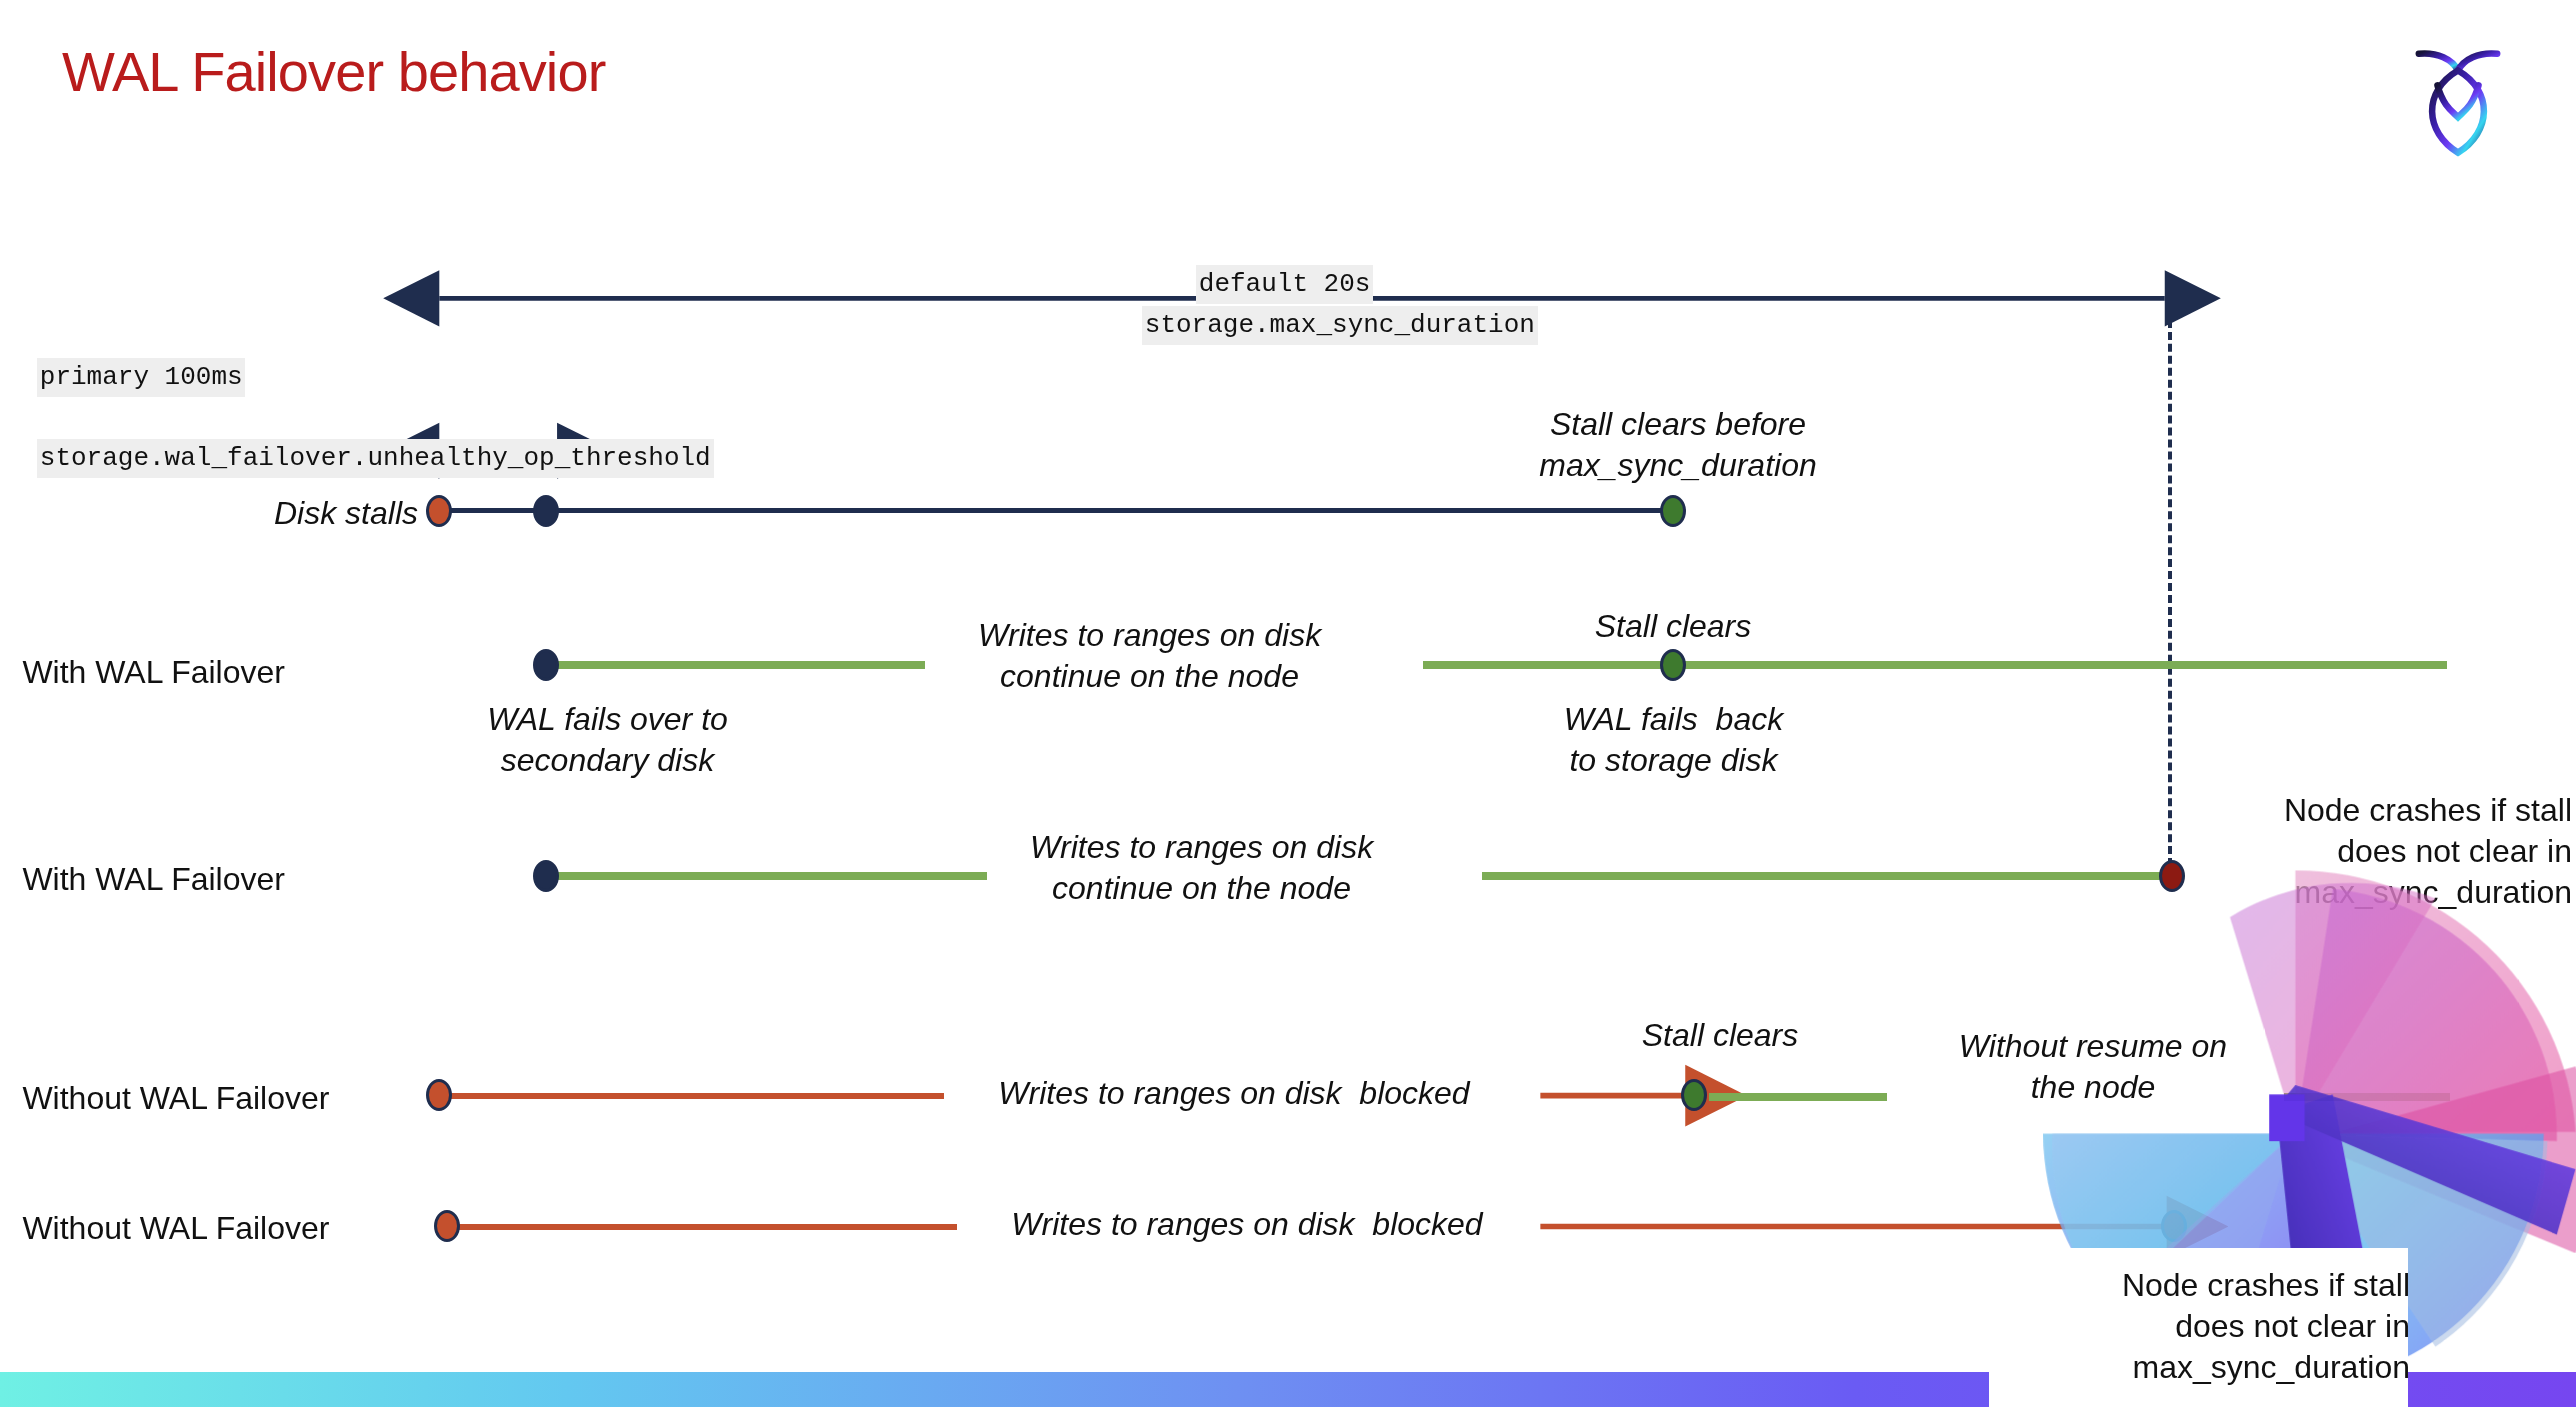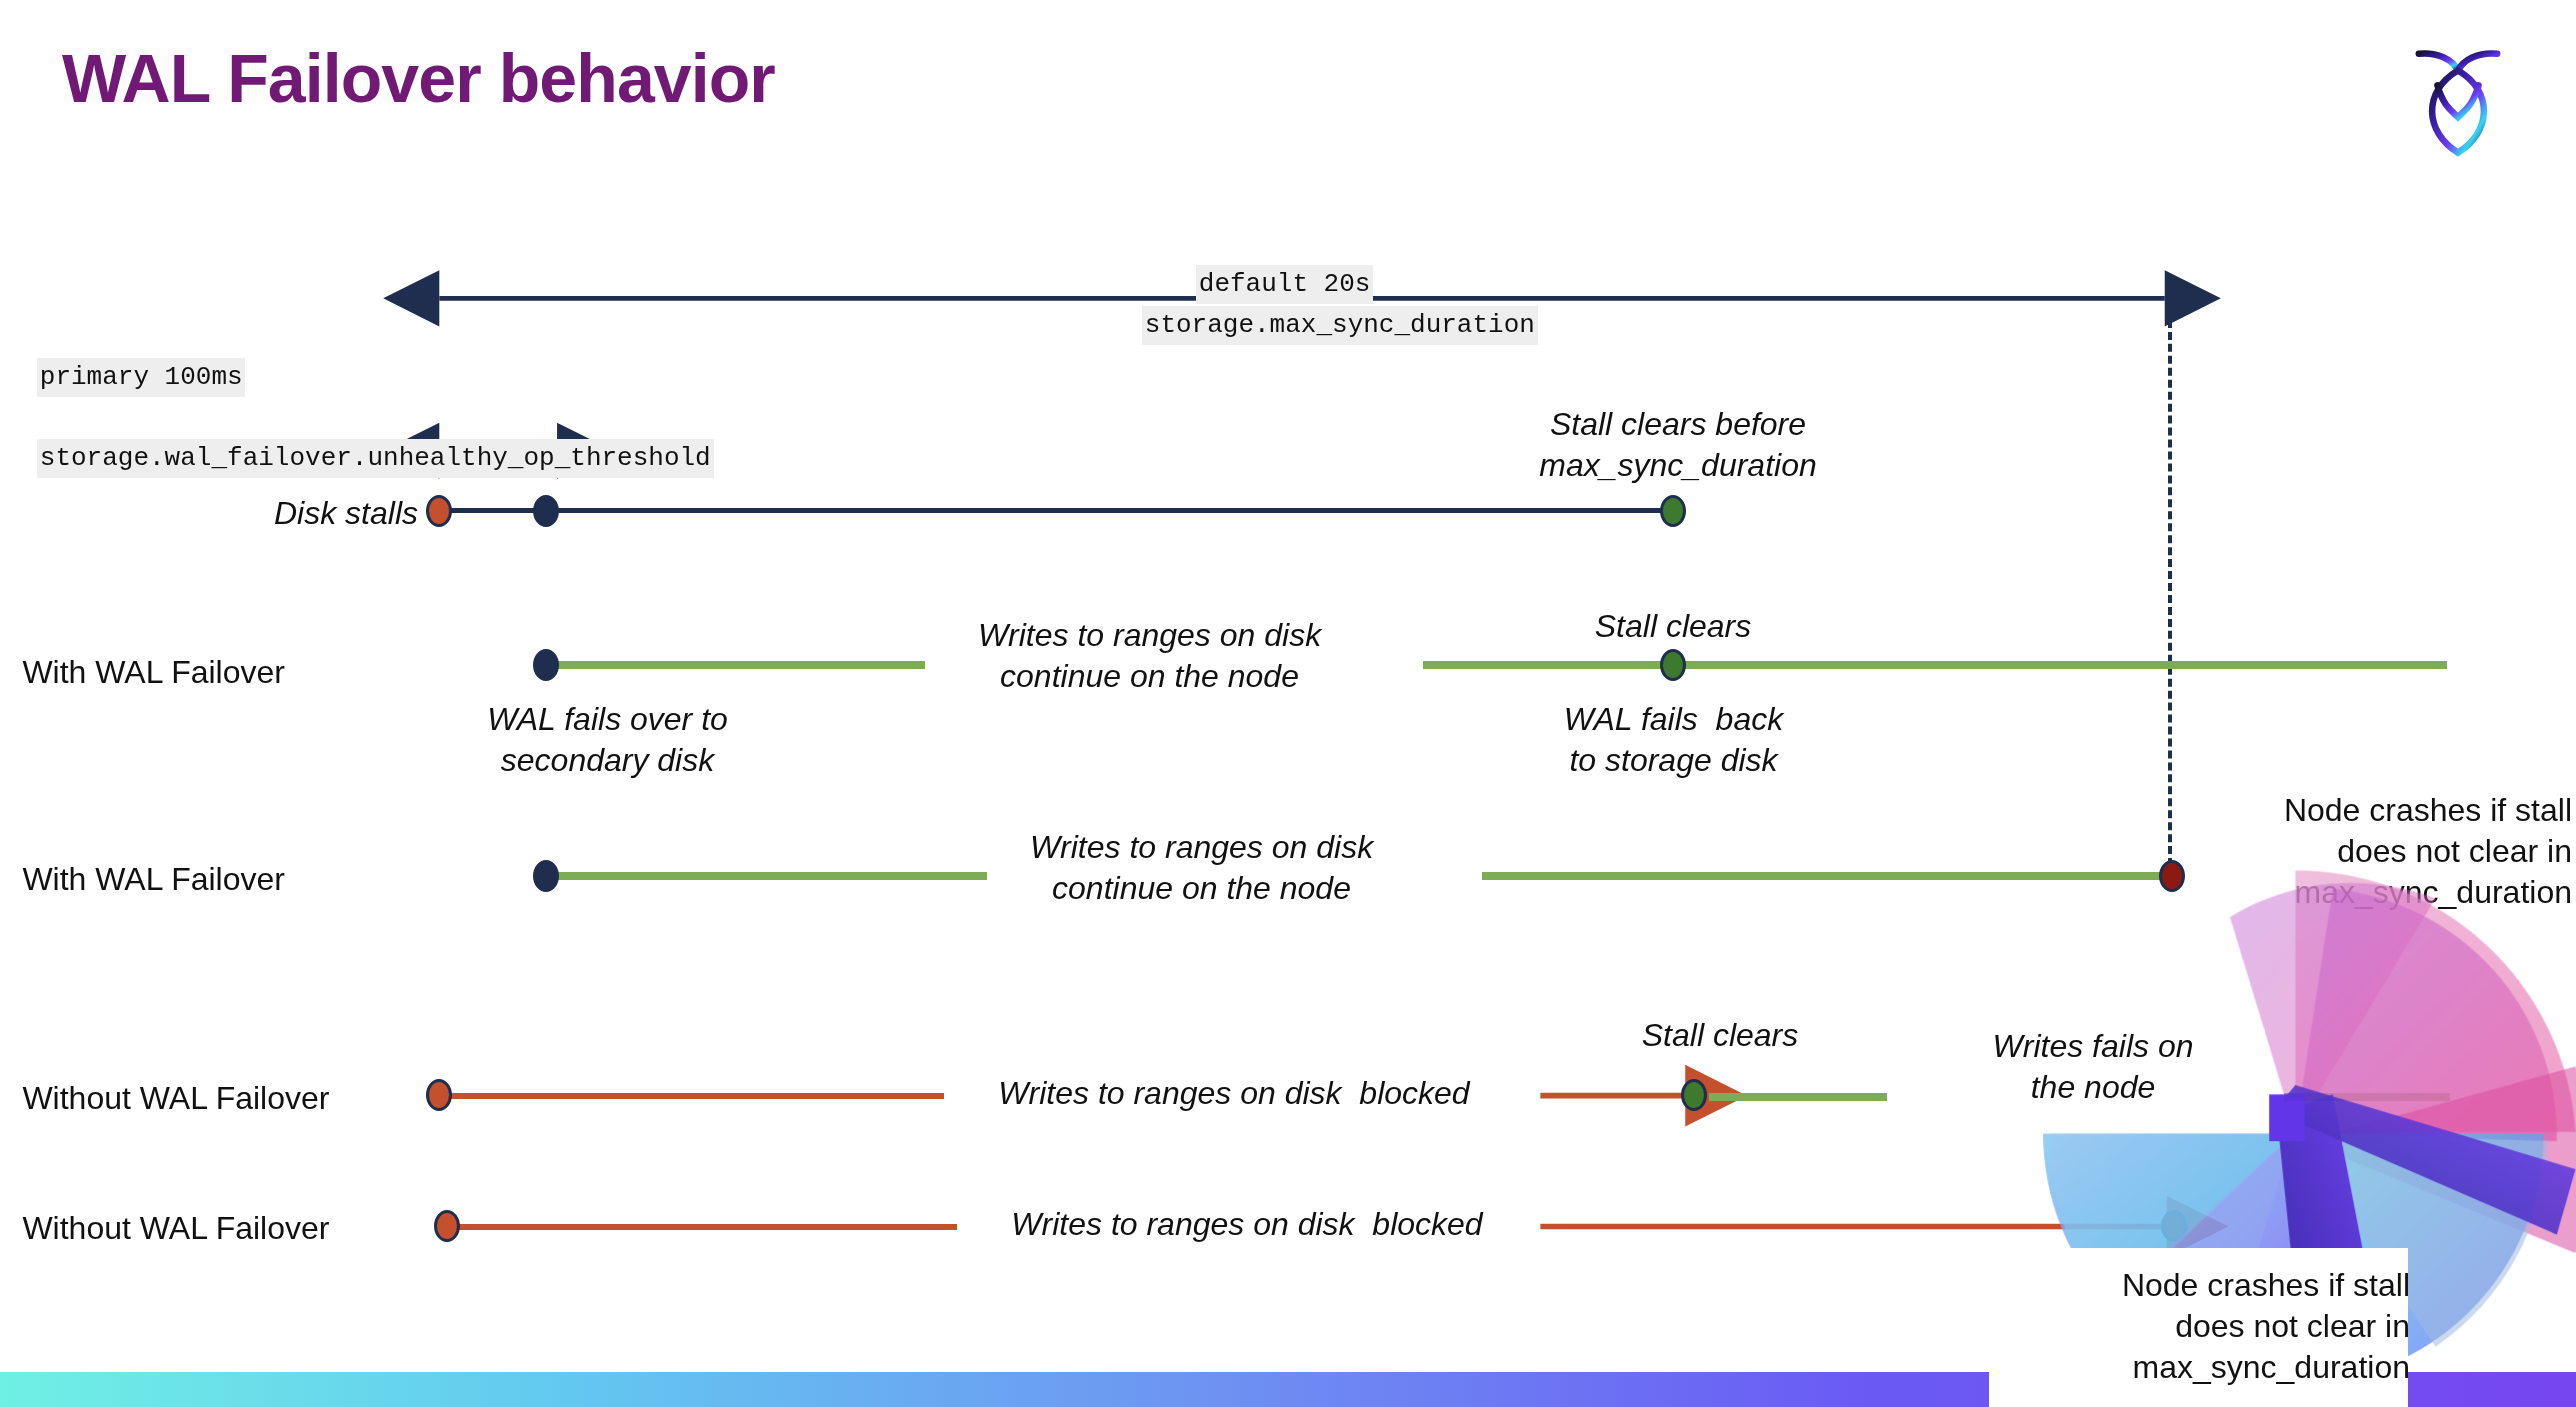--- a/index.html
+++ b/index.html
@@ -2,22 +2,22 @@
 <html style="font-size:15px"><head>
 <meta charset="utf-8">
 <style>
   html,body{margin:0;padding:0;background:#ffffff;}
   body{width:2576px;height:1408px;position:relative;overflow:hidden;
        font-family:"Liberation Sans","DejaVu Sans",sans-serif;color:#000;}
 
   .slide{position:absolute;inset:0;background:#fff;overflow:hidden;}
 
   
-  .title{position:absolute;left:62px;top:43px;font-size:68px;font-weight:bold;
-         letter-spacing:-0.9px;line-height:1.05;color:#701a75;white-space:nowrap;}
+  .title{position:absolute;left:62px;top:43px;font-size:56px;font-weight:normal;
+         letter-spacing:-0.9px;line-height:1.05;color:#b91c1c;white-space:nowrap;}
 
   
   .logo{position:absolute;left:2402px;top:33px;width:112px;height:131px;}
 
   
   .fan{position:absolute;right:0;bottom:24px;width:580px;height:523px;pointer-events:none;}
   .bottombar{position:absolute;left:0;bottom:0;width:100%;height:36px;
              background:linear-gradient(90deg,#6FF0E4 0%,#63C8F0 22%,#6E90F2 48%,#6A5BF4 72%,#7646F0 100%);}
   .whitecard{position:absolute;left:1989px;top:1248px;width:419px;height:160px;background:#fff;z-index:6;}
 
@@ -135,21 +135,21 @@
 max_sync_duration</div>
 
   <div class="lbl l" style="left:22.4px;top:1078px;width:439px;text-align:left;">Without WAL Failover</div>
   <div class="seg red" style="left:439px;top:1093px;width:505px;"></div>
   <div class="seg green" style="left:1709px;top:1093px;width:178px;"></div>
   <div class="seg green" style="left:2284px;top:1093px;width:166px;"></div>
   <div class="dot orange" style="left:439px;top:1095px;"></div>
   <div class="dot green" style="left:1694px;top:1095px;"></div>
   <div class="lbl c" style="left:944px;top:1073px;width:580px;">Writes to ranges on disk  blocked</div>
   <div class="lbl c" style="left:1580px;top:1015px;width:280px;">Stall clears</div>
-  <div class="lbl c" style="left:1925px;top:1026px;width:336px;">Writes fails on
+  <div class="lbl c" style="left:1925px;top:1026px;width:336px;">Without resume on
 the node</div>
 
   <div class="lbl l" style="left:22.4px;top:1208px;width:439px;text-align:left;">Without WAL Failover</div>
   <div class="seg red" style="left:447px;top:1224px;width:510px;"></div>
   <div class="dot orange" style="left:447px;top:1226px;"></div>
   <div class="dot darkred" style="left:2174px;top:1226px;"></div>
   <div class="lbl c" style="left:957px;top:1204px;width:580px;">Writes to ranges on disk  blocked</div>
 
   <div class="whitecard"></div>
   <div class="lbl l" style="left:2017px;top:1265px;width:393px;z-index:7;">Node crashes if stall

